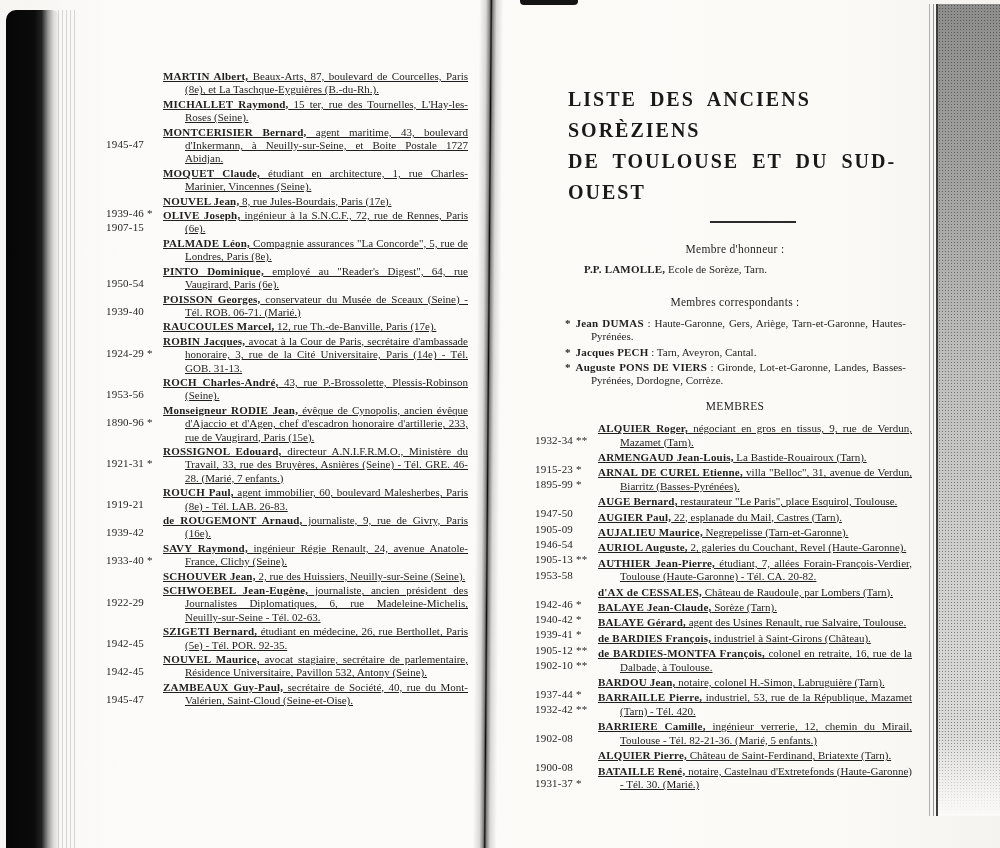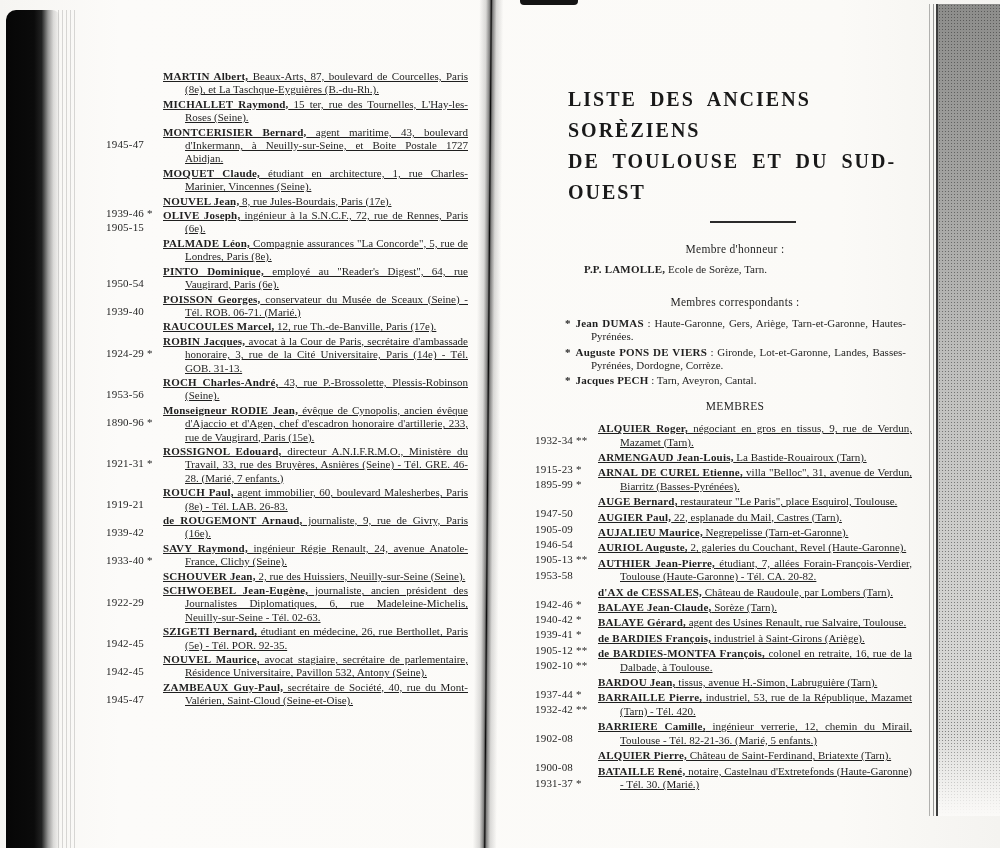--- a/index.html
+++ b/index.html
@@ -88,21 +88,21 @@
       </div>
         <div class="entry">
         <span class="years"></span>
         <span class="body"><b class="nm">MOQUET Claude,</b><span> étudiant en architecture, 1, rue Charles-Marinier, Vincennes (Seine).</span></span>
       </div>
         <div class="entry">
         <span class="years">1939-46 *</span>
         <span class="body"><b class="nm">NOUVEL Jean,</b><span> 8, rue Jules-Bourdais, Paris (17e).</span></span>
       </div>
         <div class="entry">
-        <span class="years">1905-15</span>
+        <span class="years">1907-15</span>
         <span class="body"><b class="nm">OLIVE Joseph,</b><span> ingénieur à la S.N.C.F., 72, rue de Rennes, Paris (6e).</span></span>
       </div>
         <div class="entry">
         <span class="years"></span>
         <span class="body"><b class="nm">PALMADE Léon,</b><span> Compagnie assurances "La Concorde", 5, rue de Londres, Paris (8e).</span></span>
       </div>
         <div class="entry">
         <span class="years">1950-54</span>
         <span class="body"><b class="nm">PINTO Dominique,</b><span> employé au "Reader's Digest", 64, rue Vaugirard, Paris (6e).</span></span>
       </div>
@@ -169,22 +169,22 @@
     <h1 class="title"><span>LISTE DES ANCIENS SORÈZIENS</span><br>
     <span>DE TOULOUSE ET DU SUD-OUEST</span></h1>
     <div class="rule"></div>
 
     <div class="center-head">Membre d'honneur :</div>
     <div class="honor-line"><b class="nm">P.P. LAMOLLE,</b><span> Ecole de Sorèze, Tarn.</span></div>
 
     <div class="center-head">Membres correspondants :</div>
     <div class="corr-list">
         <div class="corr"><span class="star">*</span><b class="nm">Jean DUMAS</b><span> : Haute-Garonne, Gers, Ariège, Tarn-et-Garonne, Hautes-Pyrénées.</span></div>
+        <div class="corr"><span class="star">*</span><b class="nm">Jacques PECH</b><span> : Tarn, Aveyron, Cantal.</span></div>
         <div class="corr"><span class="star">*</span><b class="nm">Auguste PONS DE VIERS</b><span> : Gironde, Lot-et-Garonne, Landes, Basses-Pyrénées, Dordogne, Corrèze.</span></div>
-        <div class="corr"><span class="star">*</span><b class="nm">Jacques PECH</b><span> : Tarn, Aveyron, Cantal.</span></div>
       </div>
 
     <div class="center-head members-head">MEMBRES</div>
     <div class="entries entries-right">
         <div class="entry">
         <span class="years">1932-34 **</span>
         <span class="body"><b class="nm">ALQUIER Roger,</b><span> négociant en gros en tissus, 9, rue de Verdun, Mazamet (Tarn).</span></span>
       </div>
         <div class="entry">
         <span class="years">1915-23 *</span>
@@ -221,29 +221,29 @@
         <div class="entry">
         <span class="years">1940-42 *</span>
         <span class="body"><b class="nm">BALAYE Jean-Claude,</b><span> Sorèze (Tarn).</span></span>
       </div>
         <div class="entry">
         <span class="years">1939-41 *</span>
         <span class="body"><b class="nm">BALAYE Gérard,</b><span> agent des Usines Renault, rue Salvaire, Toulouse.</span></span>
       </div>
         <div class="entry">
         <span class="years">1905-12 **</span>
-        <span class="body"><b class="nm">de BARDIES François,</b><span> industriel à Saint-Girons (Ariège).</span></span>
+        <span class="body"><b class="nm">de BARDIES François,</b><span> industriel à Saint-Girons (Château).</span></span>
       </div>
         <div class="entry">
         <span class="years">1902-10 **</span>
         <span class="body"><b class="nm">de BARDIES-MONTFA François,</b><span> colonel en retraite, 16, rue de la Dalbade, à Toulouse.</span></span>
       </div>
         <div class="entry">
         <span class="years">1937-44 *</span>
-        <span class="body"><b class="nm">BARDOU Jean,</b><span> tissus, avenue H.-Simon, Labruguière (Tarn).</span></span>
+        <span class="body"><b class="nm">BARDOU Jean,</b><span> notaire, colonel H.-Simon, Labruguière (Tarn).</span></span>
       </div>
         <div class="entry">
         <span class="years">1932-42 **</span>
         <span class="body"><b class="nm">BARRAILLE Pierre,</b><span> industriel, 53, rue de la République, Mazamet (Tarn) - Tél. 420.</span></span>
       </div>
         <div class="entry">
         <span class="years">1902-08</span>
         <span class="body"><b class="nm">BARRIERE Camille,</b><span> ingénieur verrerie, 12, chemin du Mirail, Toulouse - Tél. 82-21-36. (Marié, 5 enfants.)</span></span>
       </div>
         <div class="entry">

